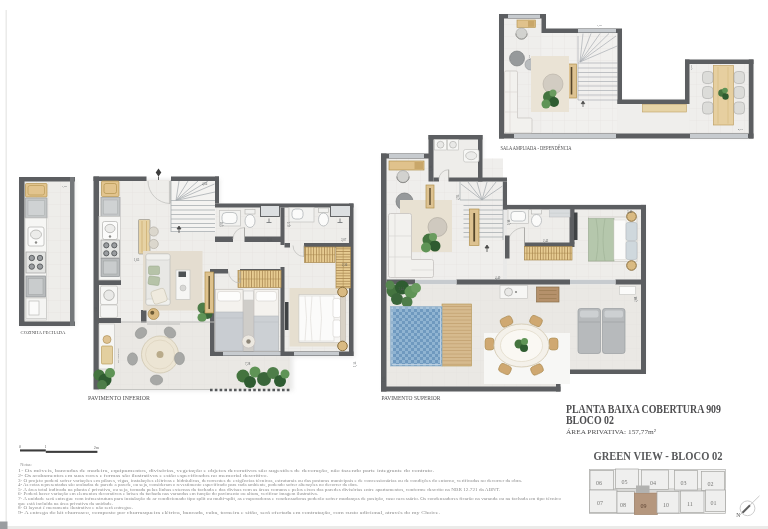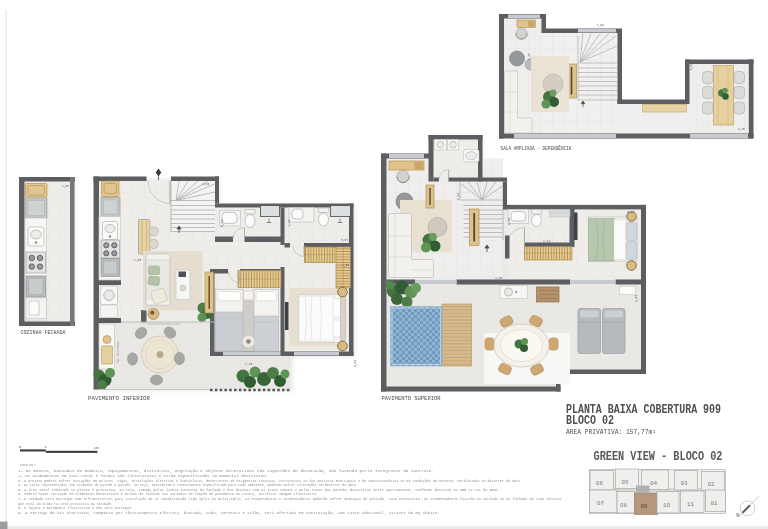--- a/index.html
+++ b/index.html
@@ -1,17 +1,17 @@
 <!DOCTYPE html>
 <html><head>
 <meta charset="utf-8">
 <style>
   html,body{margin:0;padding:0;background:#ffffff;}
   #page{position:relative;width:768px;height:529px;background:#ffffff;overflow:hidden;
-        font-family:Liberation Mono, monospace;}
+        font-family:Liberation Serif, serif;}
   svg{display:block;}
 </style>
 </head>
 <body>
 
 <div id="page">
 <svg width="768" height="529" viewBox="0 0 768 529">
 <defs>
   <pattern id="tile" width="12" height="12" patternUnits="userSpaceOnUse">
     <path d="M12 0H0V12" fill="none" stroke="#e4e2de" stroke-width="0.7"></path>

